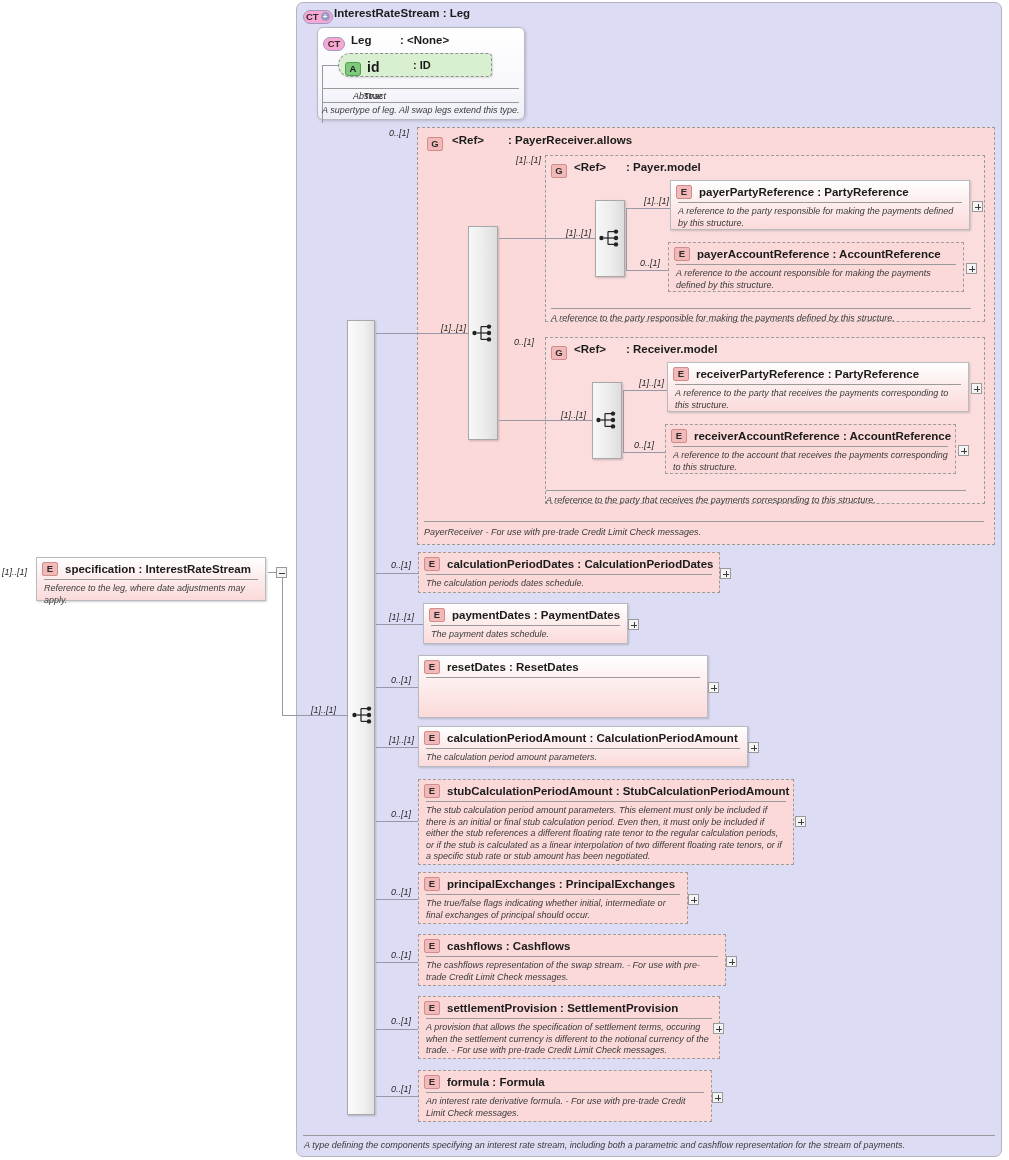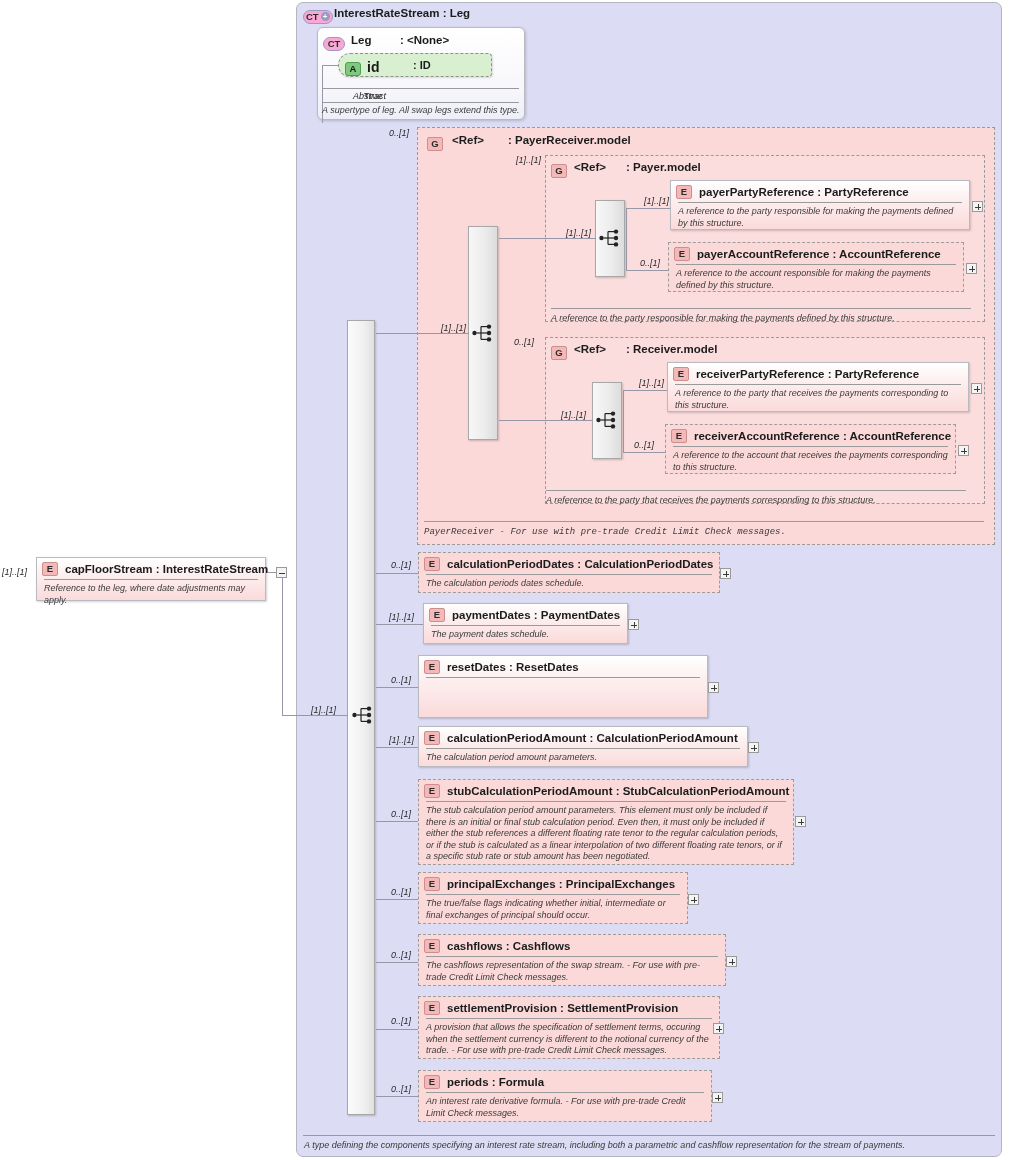--- a/index.html
+++ b/index.html
@@ -121,36 +121,36 @@
 <div class="card" style="left:311px;top:705px;">[1]..[1]</div>
 
 <div class="ln lnh" style="left:282px;top:715px;width:66px;"></div>
 <div class="ln lnv" style="left:282px;top:572px;height:144px;"></div>
 <div class="ln lnh" style="left:268px;top:572px;width:15px;"></div>
 
 <div class="card" style="left:2px;top:567px;">[1]..[1]</div>
 <div class="node pink" style="left:36px;top:557px;width:230px;height:44px;">
   <div class="hdr">
     <span class="badge E">E</span>
-    <span>capFloorStream : InterestRateStream</span>
+    <span>specification : InterestRateStream</span>
   </div>
   <div class="sep"></div>
   <div class="doc">Reference to the leg, where date adjustments may apply.</div>
 </div>
 <div class="minus" style="left:276px;top:567px;"></div>
 
 <div class="dashframe pinkflat" style="left:417px;top:127px;width:578px;height:418px;background:#fbd9d9;"></div>
 <div class="card" style="left:389px;top:128px;">0..[1]</div>
 <div class="abs" style="left:427px;top:133px;">
   <span class="badge G">G</span>
 </div>
 <div class="abs title" style="left:452px;top:134px;">&lt;Ref&gt;</div>
-<div class="abs title" style="left:508px;top:134px;">: PayerReceiver.model</div>
+<div class="abs title" style="left:508px;top:134px;">: PayerReceiver.allows</div>
 <div class="abs toprule" style="left:424px;top:521px;width:560px;"></div>
-<div class="abs grpdoc" style="left:424px;top:527px;font-family:Liberation Mono, monospace;">PayerReceiver - For use with pre-trade Credit Limit Check messages.</div>
+<div class="abs grpdoc" style="left:424px;top:527px;">PayerReceiver - For use with pre-trade Credit Limit Check messages.</div>
 
 <div class="seqbar" style="left:468px;top:226px;width:30px;height:214px;"></div>
 <svg class="seqicon" style="left:472px;top:324px;" viewBox="0 0 22 18">
   <circle cx="2.5" cy="9" r="2.2" fill="#222"></circle>
   <line x1="4.5" y1="9" x2="9" y2="9" stroke="#222" stroke-width="1.2"></line>
   <line x1="9" y1="2.6" x2="9" y2="15.4" stroke="#222" stroke-width="1.2"></line>
   <line x1="9" y1="2.6" x2="15" y2="2.6" stroke="#222" stroke-width="1.2"></line>
   <line x1="9" y1="9" x2="15" y2="9" stroke="#222" stroke-width="1.2"></line>
   <line x1="9" y1="15.4" x2="15" y2="15.4" stroke="#222" stroke-width="1.2"></line>
   <circle cx="17" cy="2.6" r="2.2" fill="#222"></circle>
@@ -355,18 +355,18 @@
   <div class="sep"></div>
   <div class="doc">A provision that allows the specification of settlement terms, occuring when the settlement currency is different to the notional currency of the trade. - For use with pre-trade Credit Limit Check messages.</div>
 </div>
 <div class="plus" style="left:713px;top:1023px;"></div>
 
 <div class="card" style="left:391px;top:1084px;">0..[1]</div>
 <div class="ln lnh" style="left:376px;top:1096px;width:43px;"></div>
 <div class="node opt pinkflat" style="left:418px;top:1070px;width:294px;height:52px;">
   <div class="hdr">
     <span class="badge E">E</span>
-    <span>periods : Formula</span>
+    <span>formula : Formula</span>
   </div>
   <div class="sep"></div>
   <div class="doc">An interest rate derivative formula. - For use with pre-trade Credit Limit Check messages.</div>
 </div>
 <div class="plus" style="left:712px;top:1092px;"></div>
 
 </body></html>

